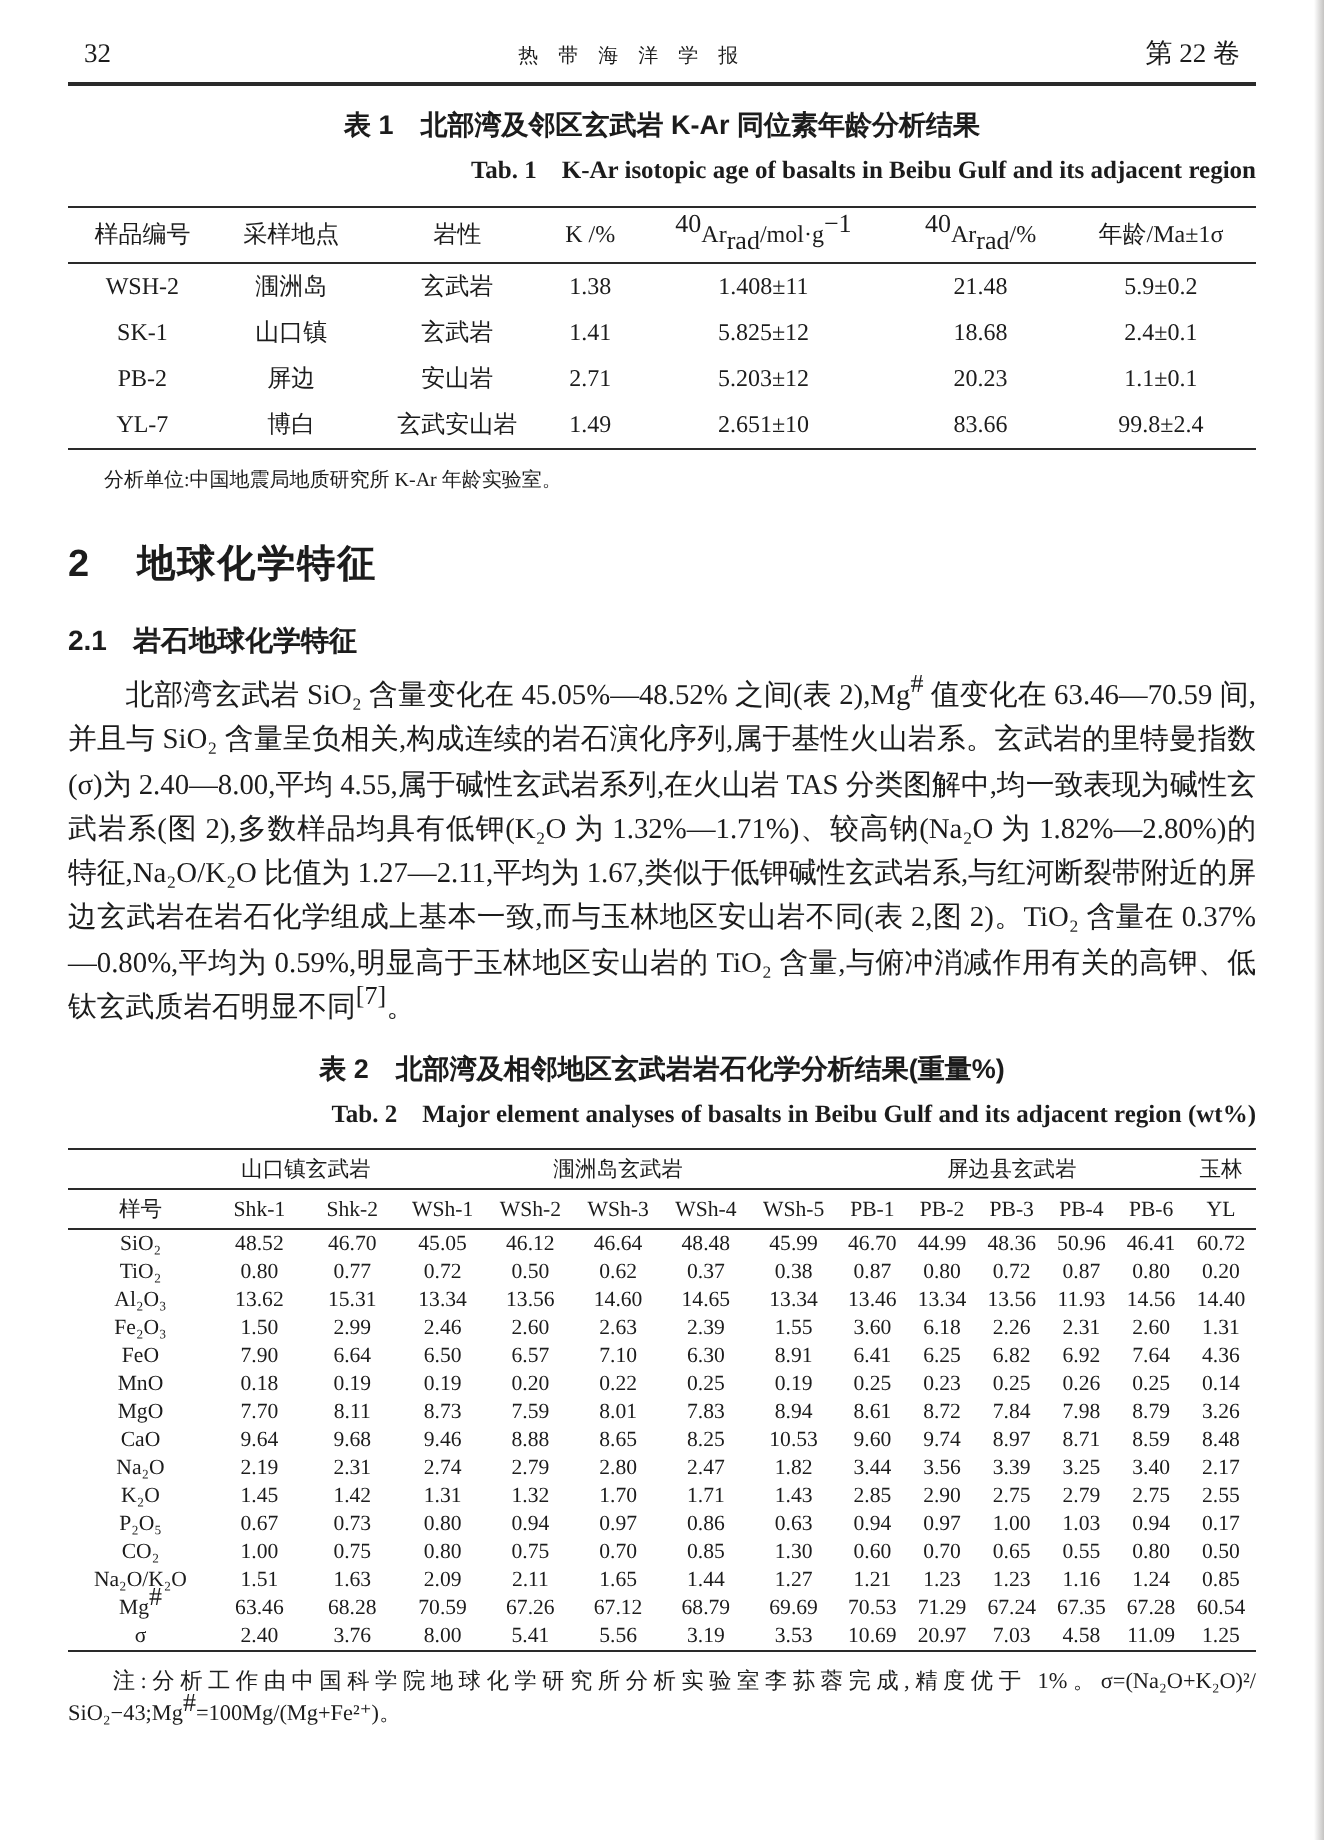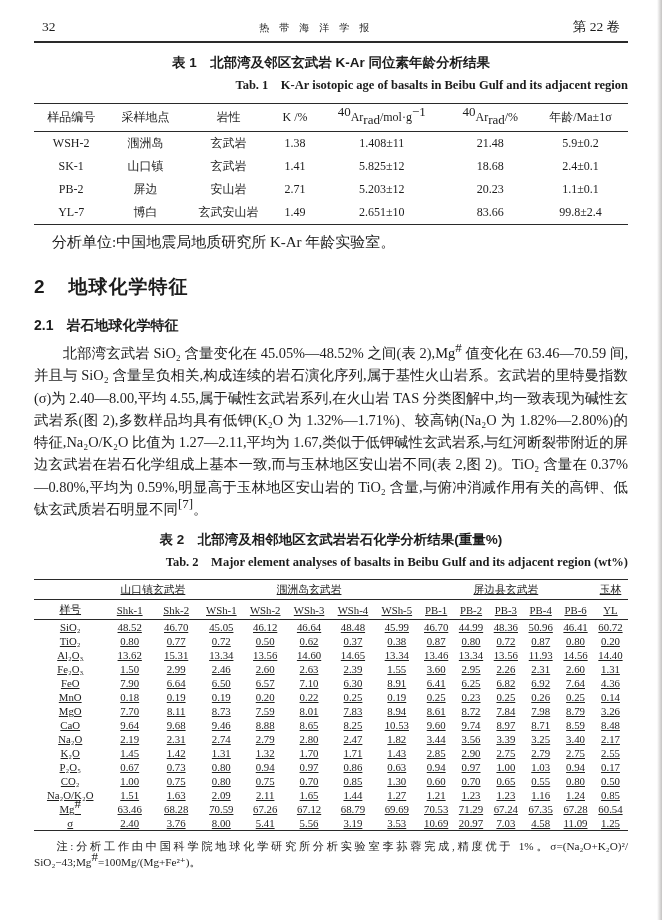--- a/index.html
+++ b/index.html
@@ -17,29 +17,29 @@
   .header-rule{border:none;border-top:2px solid #2a2a2a;margin:5px 0 0 0;}
   .tbl-title-zh{text-align:center;font-weight:bold;font-size:13.5px;margin-top:11px;
     font-family:"Liberation Sans","DejaVu Sans",sans-serif;}
   .tbl-title-en{text-align:right;font-weight:bold;font-size:12.5px;margin-top:5px;}
   table{border-collapse:collapse;width:100%;}
   sup,sub{font-size:13px;line-height:0;}
   .t1{margin-top:9px;font-size:12px;border-top:1.6px solid #2a2a2a;border-bottom:1.6px solid #2a2a2a;}
   .t1 thead tr{border-bottom:1.1px solid #2a2a2a;}
   .t1 th{font-weight:normal;padding:5px 2px;text-align:center;}
   .t1 td{padding:3px 2px;text-align:center;}
-  .fnote{font-size:15px;margin-top:8px;padding-left:18px;}
+  .fnote{font-size:10px;margin-top:8px;padding-left:18px;}
   h2.sec{font-size:19px;margin:22px 0 0 0;font-weight:bold;
     font-family:"Liberation Sans","DejaVu Sans",sans-serif;letter-spacing:1px;}
   h2.sec .no{margin-right:24px;letter-spacing:0;}
   h3.subsec{font-size:14px;margin:17px 0 0 0;font-weight:bold;
     font-family:"Liberation Sans","DejaVu Sans",sans-serif;}
   h3.subsec .no{margin-right:13px;}
   p.body{font-size:14.4px;line-height:22.3px;text-align:justify;text-indent:2em;margin:7px 0 0 0;}
-  .t2{margin-top:8px;font-size:10.8px;border-top:1.6px solid #2a2a2a;border-bottom:1.6px solid #2a2a2a;text-decoration:underline;}
+  .t2{margin-top:8px;font-size:10.8px;border-top:1.6px solid #2a2a2a;border-bottom:1.6px solid #2a2a2a;}
   .t2 thead tr{border-bottom:1px solid #2a2a2a;}
   .t2 th{font-weight:normal;text-align:center;padding:2.5px 0;}
   .t2 td{text-align:center;padding:1px 0;}
   .t2 tbody th{padding:1px 2px;}
   .note{font-size:11.2px;line-height:16px;margin-top:7px;text-align:justify;text-indent:2em;}
 </style>
 </head>
 <body>
 
 <div class="page">
@@ -194,21 +194,21 @@
         <tr>
           <th>Fe₂O₃</th>
           <td>1.50</td>
           <td>2.99</td>
           <td>2.46</td>
           <td>2.60</td>
           <td>2.63</td>
           <td>2.39</td>
           <td>1.55</td>
           <td>3.60</td>
-          <td>2.95</td>
+          <td>6.18</td>
           <td>2.26</td>
           <td>2.31</td>
           <td>2.60</td>
           <td>1.31</td>
         </tr>
         <tr>
           <th>FeO</th>
           <td>7.90</td>
           <td>6.64</td>
           <td>6.50</td>

